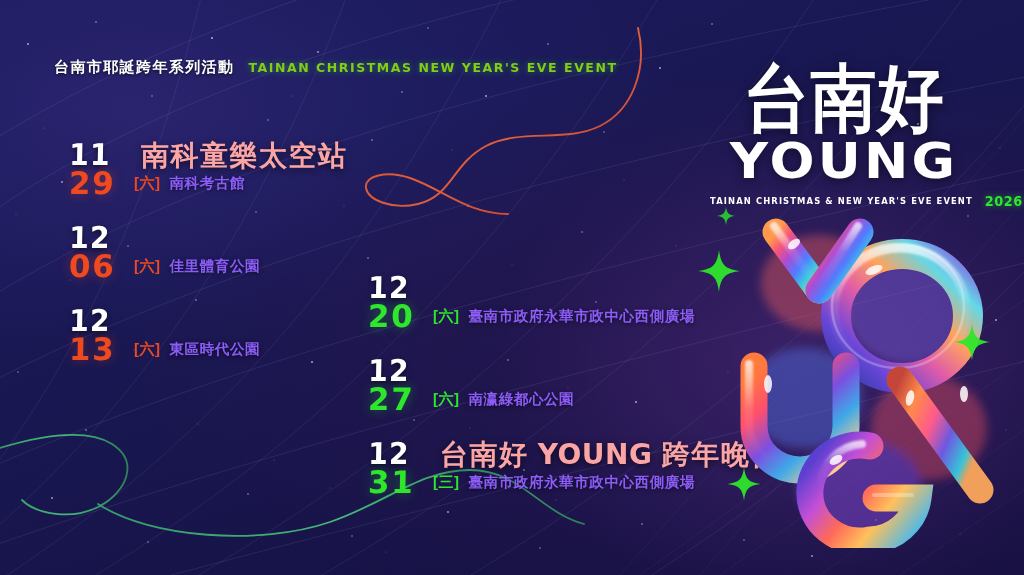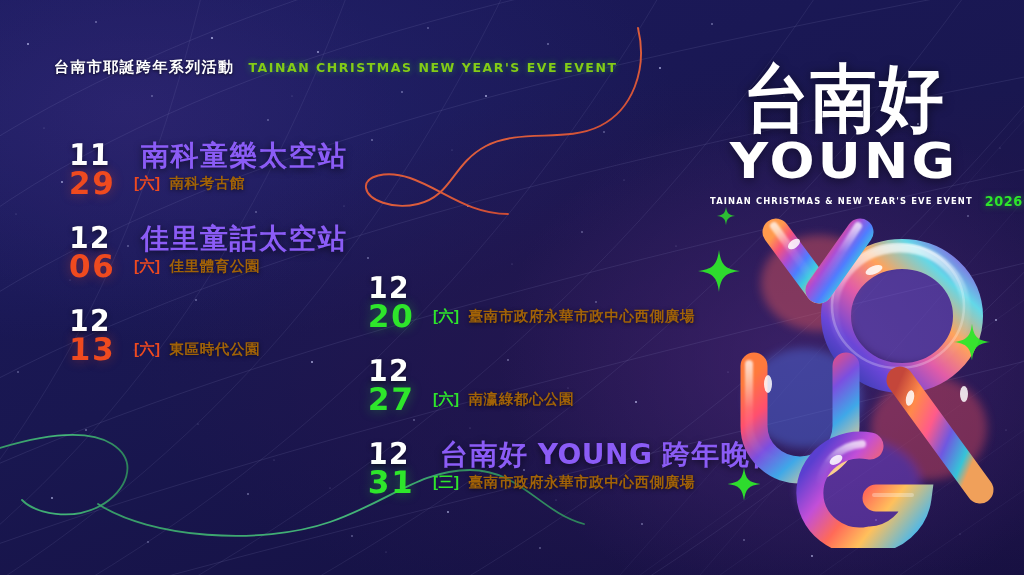--- a/index.html
+++ b/index.html
@@ -79,33 +79,33 @@
     font-size:31px; font-weight:700; font-family:"DejaVu Sans",sans-serif;
     letter-spacing:1.5px; line-height:1; min-width:56px;
     transform:scaleX(1.0) skewX(-1deg); transform-origin:left center;
   }
   .day.orange{ color:#ef4a1f; text-shadow:0 0 12px rgba(239,74,31,.35); }
   .day.green{ color:#2ee62b; text-shadow:0 0 12px rgba(46,230,43,.35); }
 
   .title{
     font-size:28px; font-weight:700; line-height:1;
     font-family:"Liberation Sans","DejaVu Sans",sans-serif;
-    letter-spacing:1.5px; color:#8b5cf6;
+    letter-spacing:1.5px; color:#fca5a5;
     text-shadow:0 2px 7px rgba(0,0,0,.6);
   }
   .title .lat{ font-family:"DejaVu Sans",sans-serif; letter-spacing:.5px; }
 
   .dow{
     font-size:15px; font-weight:700; letter-spacing:.5px;
     font-family:"Liberation Sans","DejaVu Sans",sans-serif;
   }
   .dow.orange{ color:#ef4a1f; }
   .dow.green{ color:#2ee62b; }
   .venue{
-    font-size:14.5px; font-weight:700; color:#a16207; letter-spacing:.6px;
+    font-size:14.5px; font-weight:700; color:#8b5cf6; letter-spacing:.6px;
     font-family:"Liberation Sans","DejaVu Sans",sans-serif;
     text-shadow:0 1px 4px rgba(0,0,0,.6);
   }
 
   
   .sculpt{ position:absolute; left:724px; top:198px; width:300px; height:350px; }
   .sculpt svg{ display:block; }
   .spark{ position:absolute; pointer-events:none; }
 </style>
 </head>
@@ -284,21 +284,20 @@
     <div class="ev-bot">
       <span class="day orange">29</span>
       <span class="dow orange">[六]</span>
       <span class="venue">南科考古館</span>
     </div>
   </div>
 
   <div class="event">
     <div class="ev-top">
       <span class="month">12</span>
-      <span class="title">佳里童話太空站</span>
     </div>
     <div class="ev-bot">
       <span class="day orange">06</span>
       <span class="dow orange">[六]</span>
       <span class="venue">佳里體育公園</span>
     </div>
   </div>
 
   <div class="event">
     <div class="ev-top">

